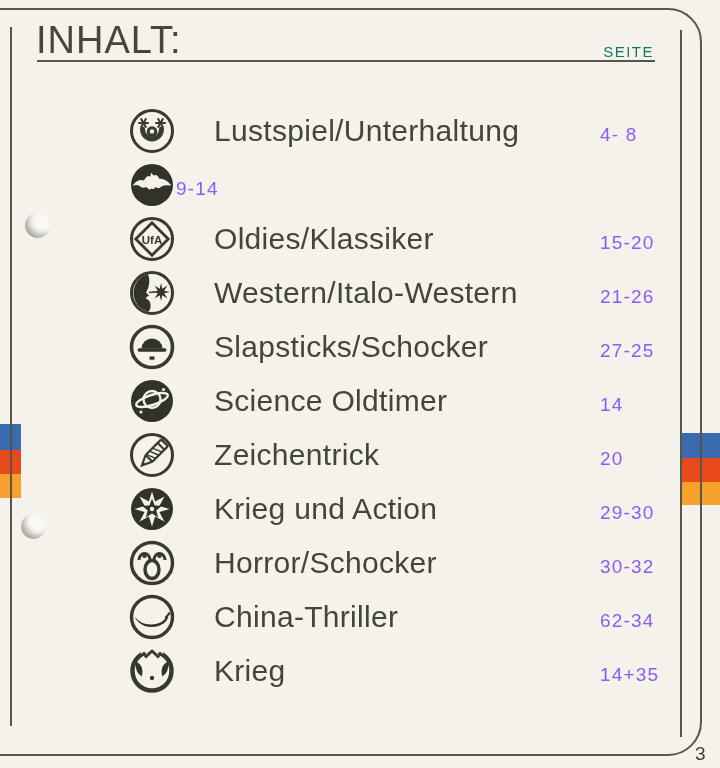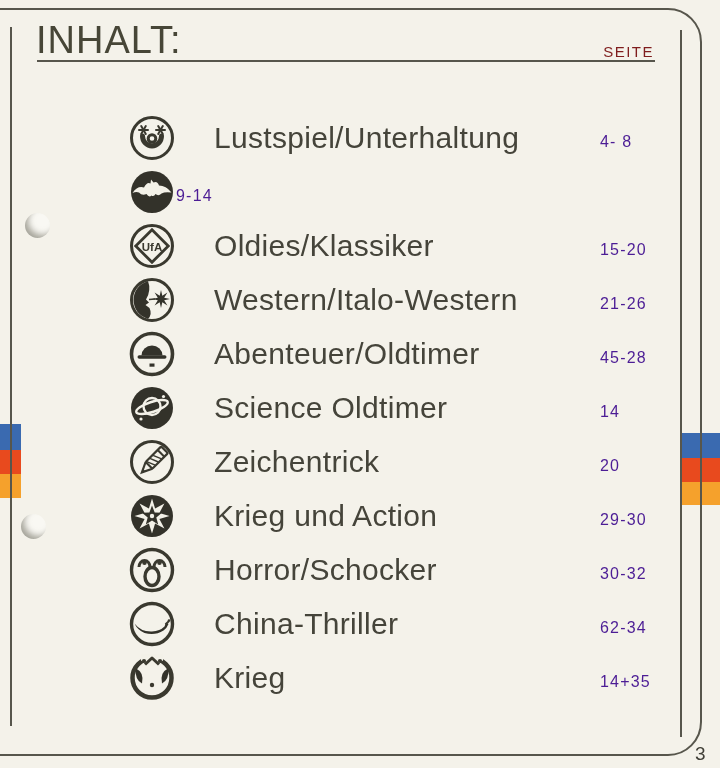--- a/index.html
+++ b/index.html
@@ -19,35 +19,35 @@
   .inner-right-line{position:absolute;left:680px;top:30px;width:2px;height:707px;background:#57564c;z-index:3;}
 
   
   .title{
     position:absolute;left:36px;top:18px;
     font-size:38px;font-weight:300;letter-spacing:1px;color:#474637;
     transform:scaleY(1.04);transform-origin:top left;
   }
   .seite{
     position:absolute;right:66px;top:43px;
-    font-size:15px;letter-spacing:1.5px;color:#7f1d1d;
+    font-size:15px;letter-spacing:1.5px;color:#0f766e;
   }
   .rule{position:absolute;left:37px;top:60px;width:618px;height:2px;background:#57564c;}
 
   
-  .toc{position:absolute;left:128px;top:111px;width:552px;z-index:2;}
+  .toc{position:absolute;left:128px;top:104px;width:552px;z-index:2;}
   .row{display:flex;align-items:center;height:54px;}
   .icon{width:48px;height:48px;flex:none;display:block;}
   .label{
     flex:1;margin-left:38px;font-size:30px;font-weight:300;
     letter-spacing:0.3px;color:#45443a;white-space:nowrap;
   }
   .pages{
-    width:80px;flex:none;font-size:16px;letter-spacing:1.2px;
-    color:#4c1d95;padding-top:8px;white-space:nowrap;
+    width:80px;flex:none;font-size:19px;letter-spacing:1.2px;
+    color:#8b5cf6;padding-top:8px;white-space:nowrap;
   }
 
   
   .stripe{position:absolute;z-index:2;}
   .stripe div{width:100%;}
   .stripe-left{left:0;top:424px;width:21px;}
   .stripe-left .s1{height:26px;} .stripe-left .s2{height:24px;} .stripe-left .s3{height:24px;}
   .stripe-right{left:682px;top:433px;width:38px;}
   .stripe-right .s1{height:25px;} .stripe-right .s2{height:24px;} .stripe-right .s3{height:23px;}
 
@@ -137,22 +137,22 @@
     <div class="pages">21-26</div>
   </div>
 
   <div class="row">
     <svg class="icon" viewBox="0 0 48 48">
       <circle cx="24" cy="24" r="20.5" fill="none" stroke="#3a392f" stroke-width="3.6"></circle>
       <path d="M13.5,25.5 a10.5,10 0 0 1 21,0 Z" fill="#33322a"></path>
       <rect x="9.5" y="25.2" width="29" height="3.6" rx="1.8" fill="#33322a"></rect>
       <rect x="21.5" y="33.5" width="5" height="3.2" fill="#33322a"></rect>
     </svg>
-    <div class="label">Abenteuer/Oldtimer</div>
-    <div class="pages">45-28</div>
+    <div class="label">Slapsticks/Schocker</div>
+    <div class="pages">27-25</div>
   </div>
 
   <div class="row">
     <svg class="icon" viewBox="0 0 48 48">
       <circle cx="24" cy="24" r="21" fill="#33322a"></circle>
       <circle cx="24" cy="22.5" r="8.5" fill="none" stroke="#f3f1e8" stroke-width="2.4"></circle>
       <ellipse cx="24" cy="23" rx="16.5" ry="5" transform="rotate(-18 24 23)" fill="none" stroke="#f3f1e8" stroke-width="2.4"></ellipse>
       <circle cx="13" cy="35" r="1.6" fill="#f3f1e8"></circle>
       <circle cx="35.5" cy="12.5" r="1.6" fill="#f3f1e8"></circle>
     </svg>

